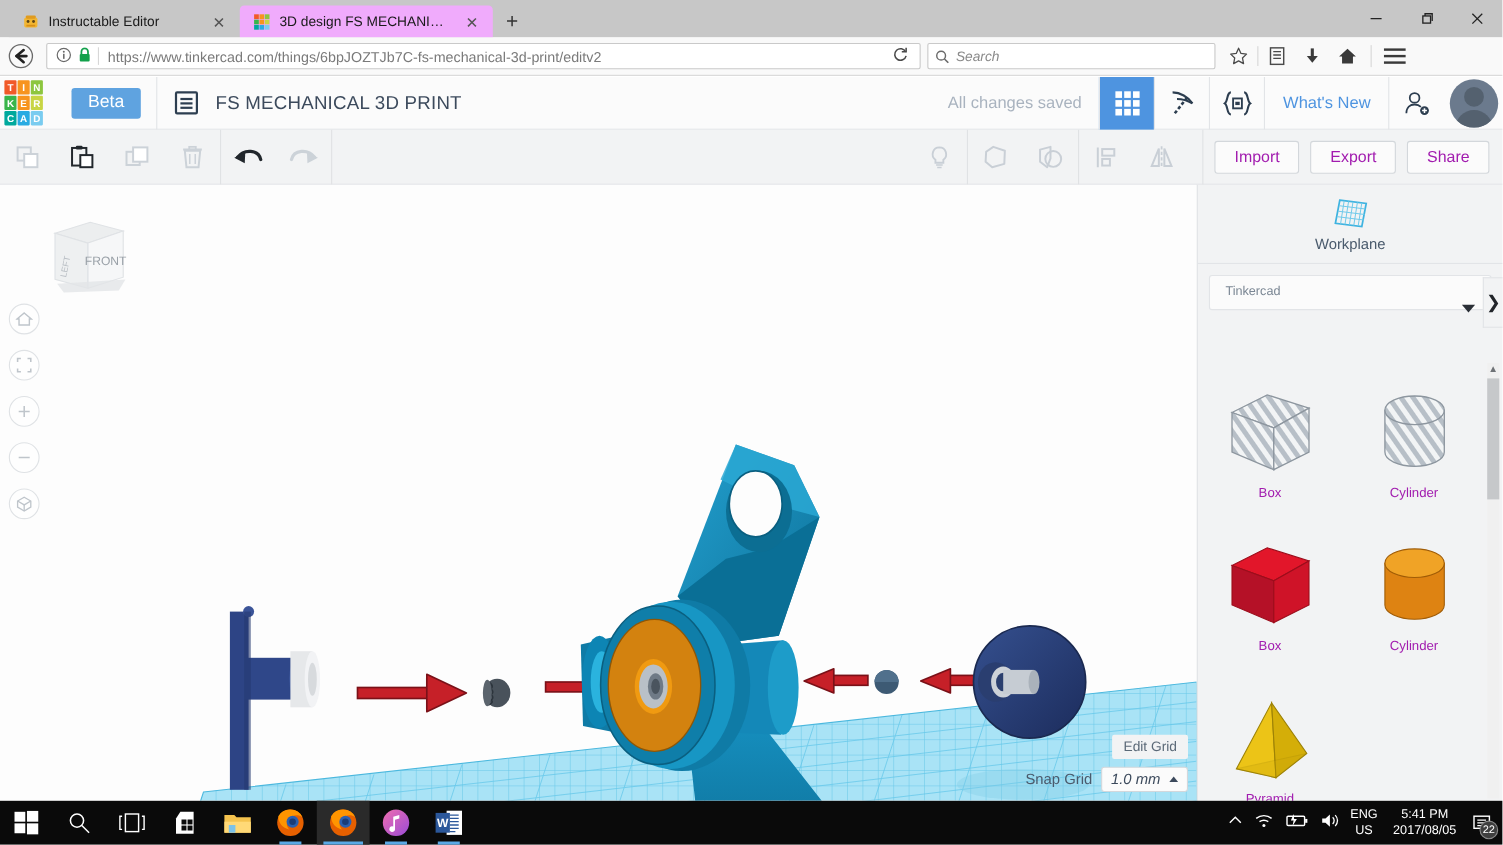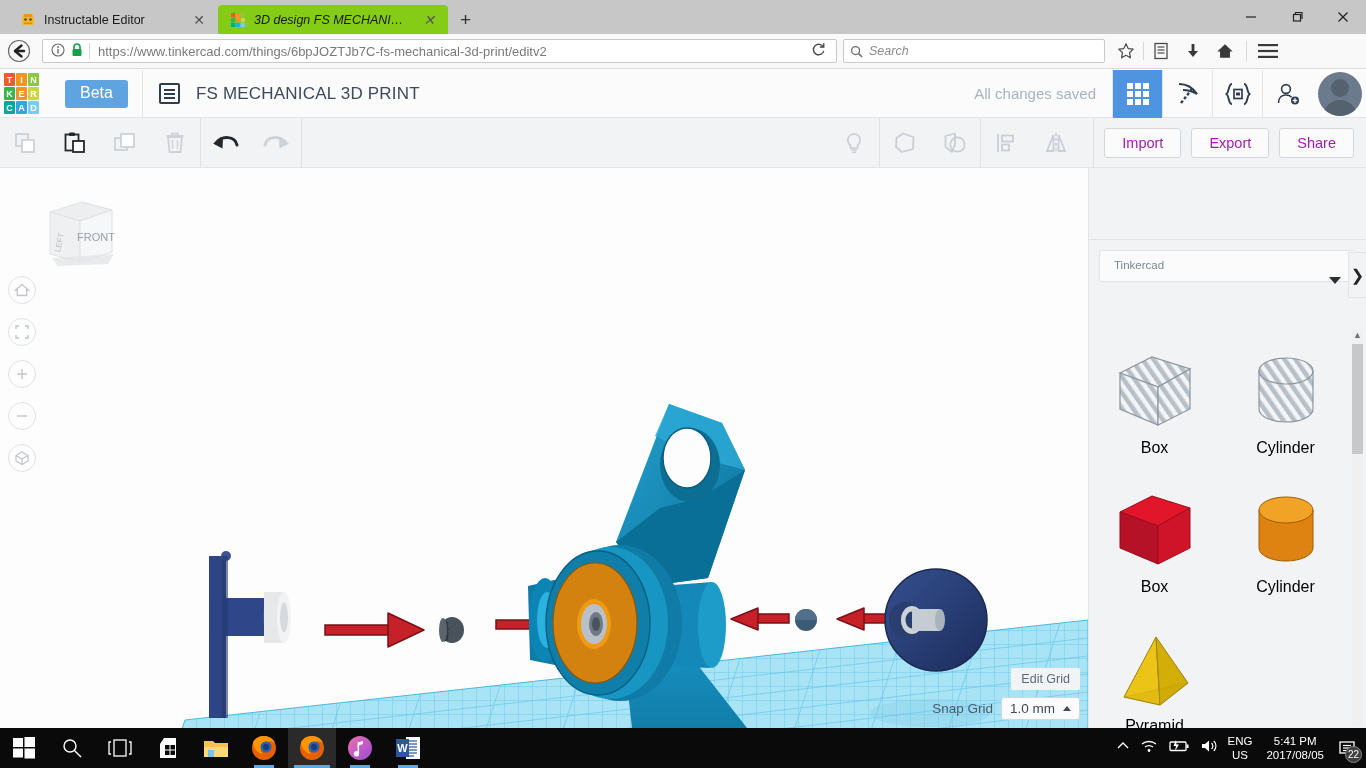--- a/index.html
+++ b/index.html
@@ -18,21 +18,21 @@
     display: flex; align-items: flex-end;
   }
   .tabstrip { display: flex; align-items: flex-end; height: 34px; padding-left: 8px; }
   .tab {
     display: flex; align-items: center; gap: 8px;
     height: 29px; padding: 0 10px 0 12px;
     min-width: 210px; max-width: 230px;
     background: #c7c7c7; color: #1a1a1a;
     font-size: 12.5px; position: relative;
   }
-  .tab.active { background: #84cc16; border-radius: 4px 4px 0 0; font-style: italic; }
+  .tab.active { background: #f0abfc; border-radius: 4px 4px 0 0; }
   .tab .tab-title { flex: 1; white-space: nowrap; overflow: hidden; text-overflow: ellipsis; }
   .tab .tab-close { color: #555; font-size: 14px; line-height: 1; padding: 2px 3px; }
   .tab-favicon { width: 16px; height: 16px; flex: none; display: block; }
   .newtab { font-size: 19px; color: #333; padding: 0 12px 5px; line-height: 1; }
   .wincontrols { margin-left: auto; display: flex; height: 34px; }
   .wincontrols div {
     width: 46px; height: 34px; display: flex; align-items: center; justify-content: center;
     color: #222; font-size: 13px;
   }
 
@@ -123,21 +123,21 @@
     position: absolute; right: 8px; bottom: 38px;
     background: #f2f3f4; color: #5b6977; font-size: 12.5px;
     padding: 4px 10px; border-radius: 2px;
   }
   .snaprow {
     position: absolute; right: 8px; bottom: 8px; display: flex; align-items: center; gap: 8px;
   }
   .snaprow .lbl { color: #4a5a6c; font-size: 13.5px; }
   .snapsel {
     border: 1px solid #d3d7db; background: #fbfbfb; border-radius: 3px;
-    padding: 3px 8px; font-size: 13.5px; color: #3c4a5c; display: flex; gap: 8px; align-items: center;
+    padding: 3px 8px; font-size: 13.5px; color: #3c4a5c; display: flex; gap: 8px; align-items: center; font-style: italic;
   }
   .collapse {
     position: absolute; right: 0; top: 252px; width: 18px; height: 46px;
     background: #f2f3f4; border: 1px solid #e2e4e7; border-right: none;
     display: flex; align-items: center; justify-content: center;
     font-size: 16px; color: #22252a; z-index: 5;
   }
 
   
   .panel {
@@ -156,21 +156,21 @@
   .shapeselect .sup { font-size: 11.5px; color: #7b8794; }
   .shapeselect .main { font-size: 18px; color: #3c4a5c; margin-top: 1px; }
   .shapeselect .caret { position:absolute; right: 14px; top: 26px; width:0;height:0;
     border-left:6px solid transparent;border-right:6px solid transparent;border-top:7px solid #2a2f36;}
   .shapegrid {
     position: absolute; top: 160px; left: 0; width: 262px; height: 400px;
     display: grid; grid-template-columns: 1fr 1fr; grid-auto-rows: 139px;
     overflow: hidden; padding-top: 6px;
   }
   .shapecell { display:flex; flex-direction: column; align-items: center; justify-content: center; gap: 6px; }
-  .shapecell .nm { font-size: 16px; color: #000000; }
+  .shapecell .nm { font-size: 12px; color: #a21caf; }
   .pscroll { position: absolute; right: 3px; top: 162px; width: 11px; height: 396px; background: #f0f0f0; }
   .pscroll .thumb { position:absolute; top: 14px; left:0; width: 11px; height: 110px; background: #c6c8ca; }
   .pscroll .up { position:absolute; top:0; left:0; width:11px; height:13px; color:#6e7276; font-size:9px; text-align:center;}
 
   
   .taskbar {
     position: absolute; bottom: 0; left: 0; width: 1366px; height: 40px;
     background: #0a0a0a; display: flex; align-items: center;
   }
   .tk { width: 48px; height: 40px; display:flex; align-items:center; justify-content:center; position:relative;}
@@ -377,20 +377,21 @@
       </svg>
     </div>
     <div class="hdr-btn">
       <svg width="28" height="26" viewBox="0 0 28 26">
         <path d="M8 3 C4 3 5.5 11 2.5 13 C5.5 15 4 23 8 23" fill="none" stroke="#2d3e50" stroke-width="1.9"></path>
         <path d="M20 3 C24 3 22.5 11 25.5 13 C22.5 15 24 23 20 23" fill="none" stroke="#2d3e50" stroke-width="1.9"></path>
         <rect x="10" y="8.5" width="8" height="9" fill="none" stroke="#2d3e50" stroke-width="1.7"></rect>
         <rect x="12" y="11.5" width="4" height="3" fill="#2d3e50"></rect>
       </svg>
     </div>
+    <div class="whatsnew">What's New</div>
     <div class="hdr-btn" style="border-left:1px solid #e2e4e7;">
       <svg width="26" height="26" viewBox="0 0 26 26">
         <circle cx="11" cy="8" r="4.4" fill="none" stroke="#2d3e50" stroke-width="1.6"></circle>
         <path d="M3.5 22 C3.5 16.5 7 14 11 14 C13.3 14 15.3 14.8 16.7 16.2" fill="none" stroke="#2d3e50" stroke-width="1.6"></path>
         <circle cx="20" cy="19.5" r="4" fill="#2d3e50"></circle>
         <line x1="20" y1="17.3" x2="20" y2="21.7" stroke="#fff" stroke-width="1.4"></line>
         <line x1="17.8" y1="19.5" x2="22.2" y2="19.5" stroke="#fff" stroke-width="1.4"></line>
       </svg>
     </div>
     <div class="avatar"></div>
@@ -687,20 +688,36 @@
         <span>1.0 mm</span>
         <span style="width:0;height:0;border-left:4px solid transparent;border-right:4px solid transparent;border-bottom:5px solid #3c4a5c;"></span>
       </span>
     </div>
   </div>
 
   <div class="collapse">❯</div>
 
   <div class="panel">
     <div class="panel-top">
+      <div class="pt">
+        <svg width="40" height="32" viewBox="0 0 40 32">
+          <polygon points="10,4 34,7 30,28 6,25" fill="none" stroke="#3fb3e0" stroke-width="1.6"></polygon>
+          <g stroke="#6fc9ea" stroke-width="0.9">
+            <line x1="14" y1="4.5" x2="10.7" y2="25.5"></line>
+              <line x1="18" y1="5" x2="14.7" y2="26"></line>
+            <line x1="22" y1="5.5" x2="18.7" y2="26.5"></line>
+              <line x1="26" y1="6" x2="22.7" y2="27"></line>
+            <line x1="30" y1="6.5" x2="26.7" y2="27.5"></line>
+            <line x1="9.3" y1="9" x2="33.3" y2="12"></line>
+              <line x1="8.6" y1="14" x2="32.6" y2="17"></line>
+            <line x1="7.9" y1="19" x2="31.9" y2="22"></line>
+          </g>
+        </svg>
+        <span>Workplane</span>
+      </div>
     </div>
 
     <div class="shapeselect">
       <div class="sup">Tinkercad</div>
       <div class="caret"></div>
     </div>
 
     <div class="shapegrid">
 
       <div class="shapecell">

